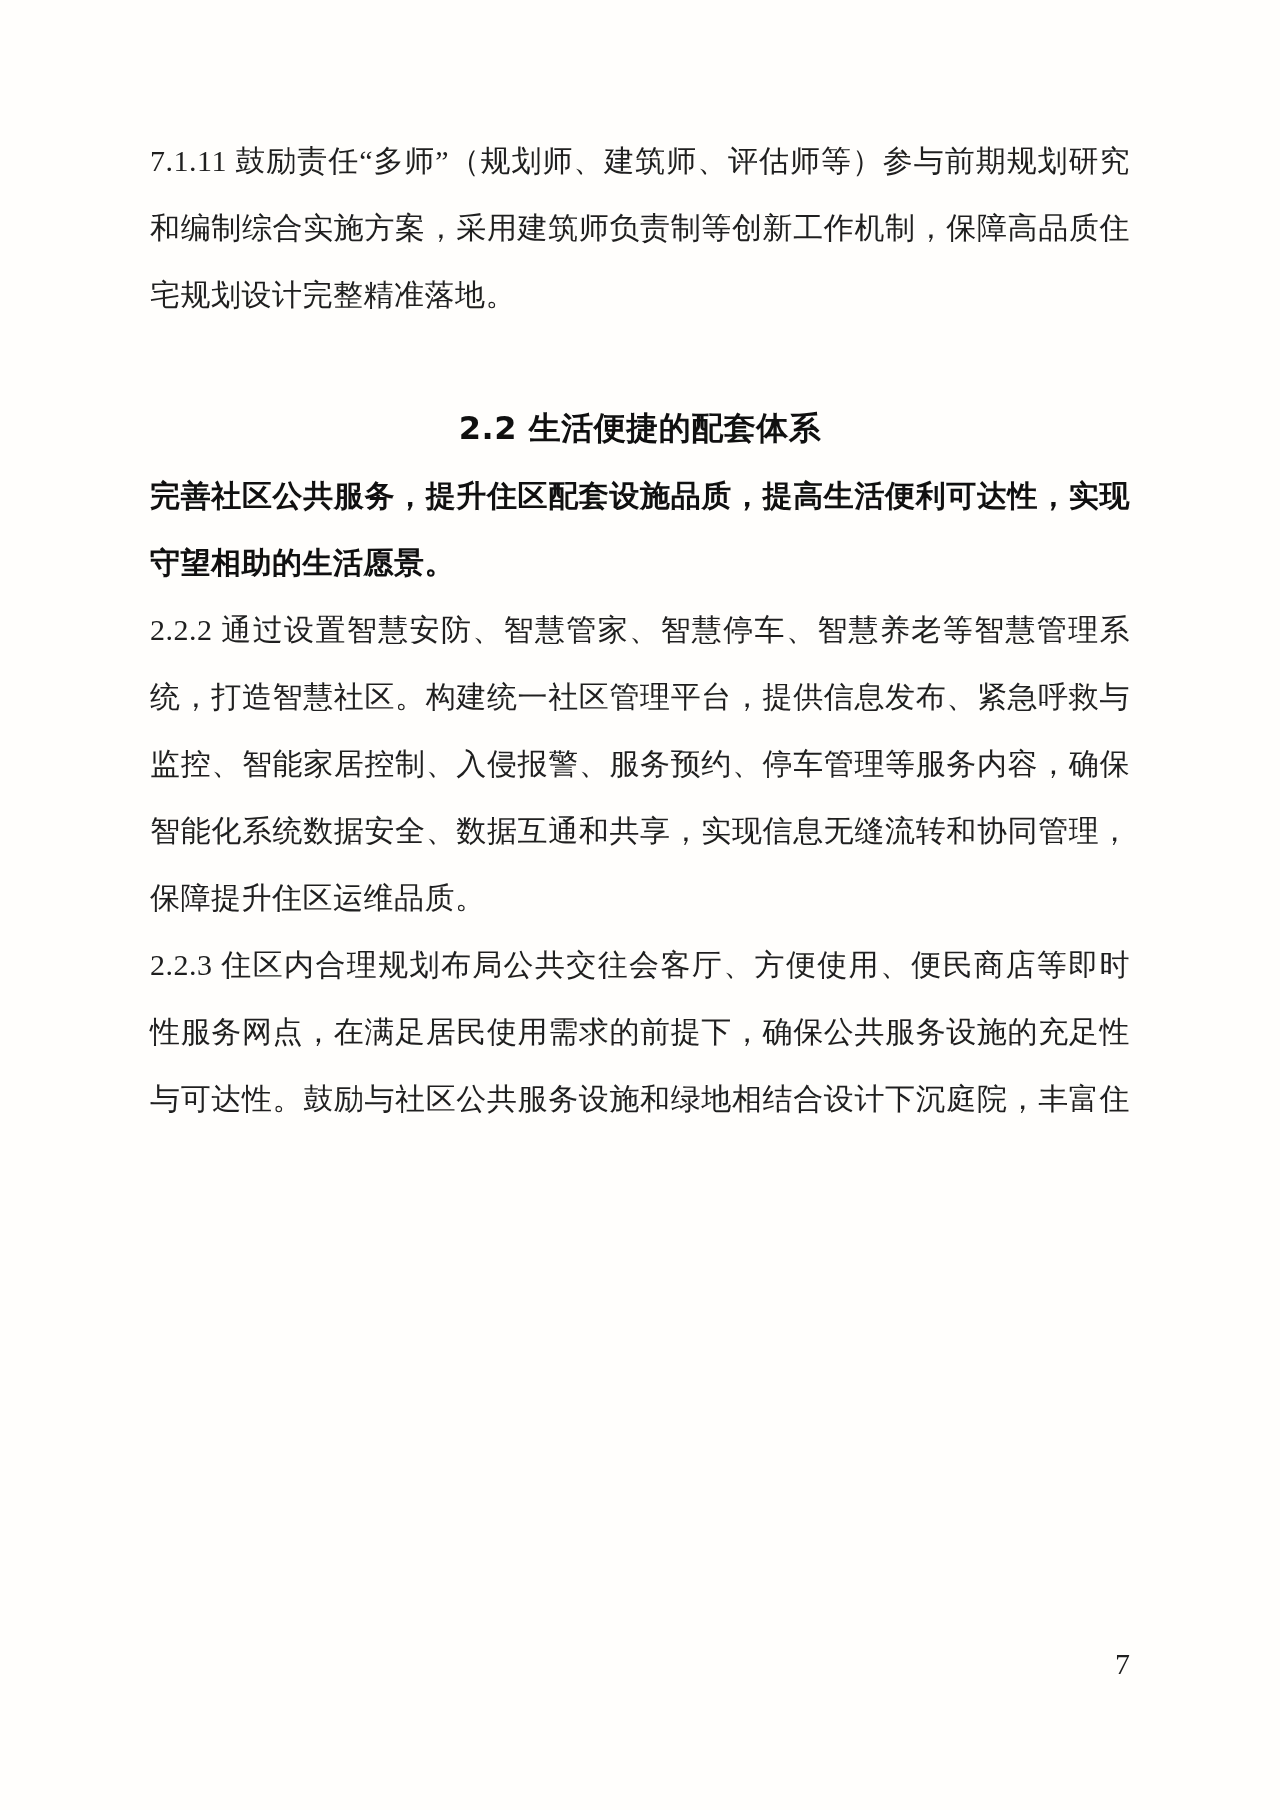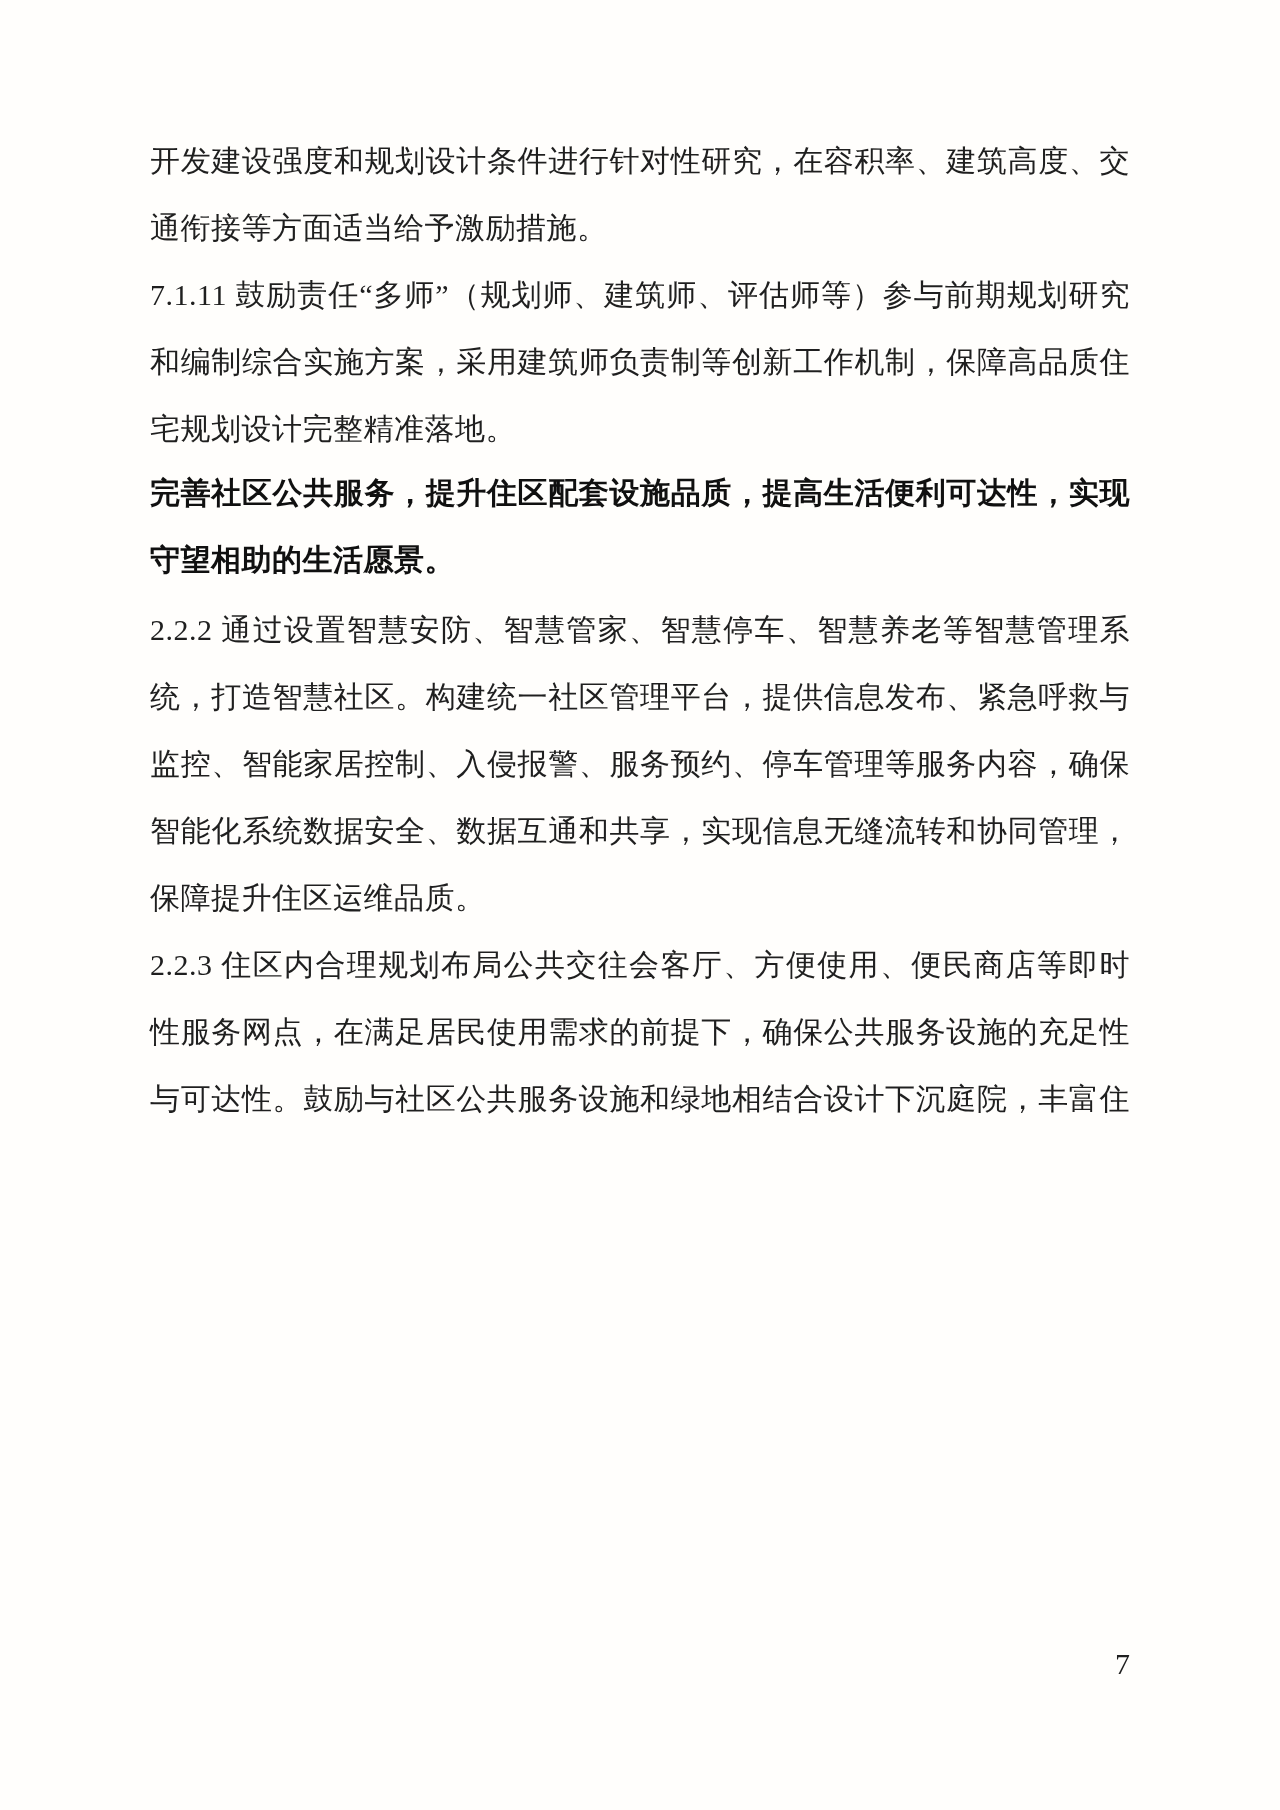--- a/index.html
+++ b/index.html
@@ -29,21 +29,21 @@
     text-align: justify;
     letter-spacing: 0.5px;
     font-weight: 400;
   }
   
   .para.continued {
     text-align-last: justify;
   }
   
   .para.lead {
-    font-family: Liberation Mono, monospace;
+    font-family: Liberation Sans, sans-serif;
     font-weight: 700;
     color: #101010;
   }
   .heading {
     margin: 67px 0 0 0;
     font-size: 32px;
     line-height: 67px;
     text-align: center;
     font-family: "DejaVu Sans", "Liberation Sans", sans-serif;
     font-weight: 700;
@@ -59,20 +59,20 @@
     color: #1f1f1f;
     text-align: right;
     font-family: "Liberation Serif", "DejaVu Serif", serif;
   }
 </style>
 </head>
 <body>
 
 <div class="page">
   <div class="content">
-    <p class="para">开发建设强度和规划设计条件进行针对性研究，在容积率、建筑高度、交通衔接等方面适当给予激励措施。</p>
     <p class="para">7.1.11 鼓励责任“多师”（规划师、建筑师、评估师等）参与前期规划研究和编制综合实施方案，采用建筑师负责制等创新工作机制，保障高品质住宅规划设计完整精准落地。</p>
+    <h2 class="heading">2.2 生活便捷的配套体系</h2>
     <p class="para lead">完善社区公共服务，提升住区配套设施品质，提高生活便利可达性，实现守望相助的生活愿景。</p>
     <p class="para">2.2.2 通过设置智慧安防、智慧管家、智慧停车、智慧养老等智慧管理系统，打造智慧社区。构建统一社区管理平台，提供信息发布、紧急呼救与监控、智能家居控制、入侵报警、服务预约、停车管理等服务内容，确保智能化系统数据安全、数据互通和共享，实现信息无缝流转和协同管理，保障提升住区运维品质。</p>
     <p class="para continued">2.2.3 住区内合理规划布局公共交往会客厅、方便使用、便民商店等即时性服务网点，在满足居民使用需求的前提下，确保公共服务设施的充足性与可达性。鼓励与社区公共服务设施和绿地相结合设计下沉庭院，丰富住</p>
   </div>
   <div class="page-number">7</div>
 </div>
 
 </body></html>

